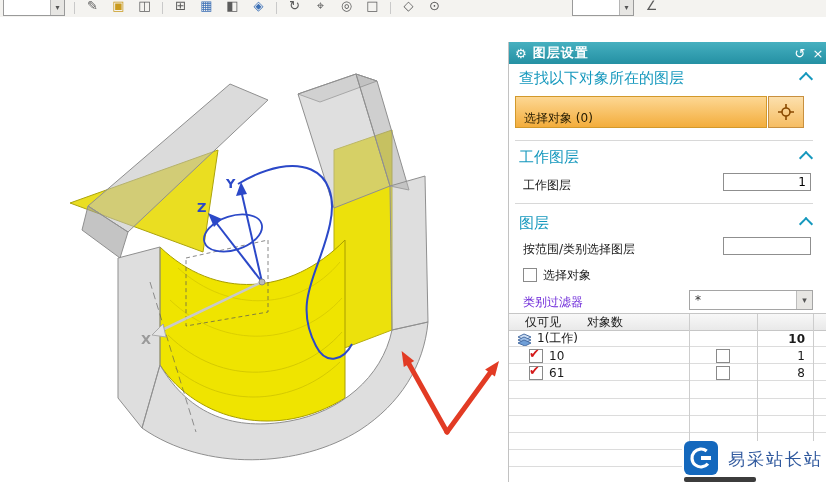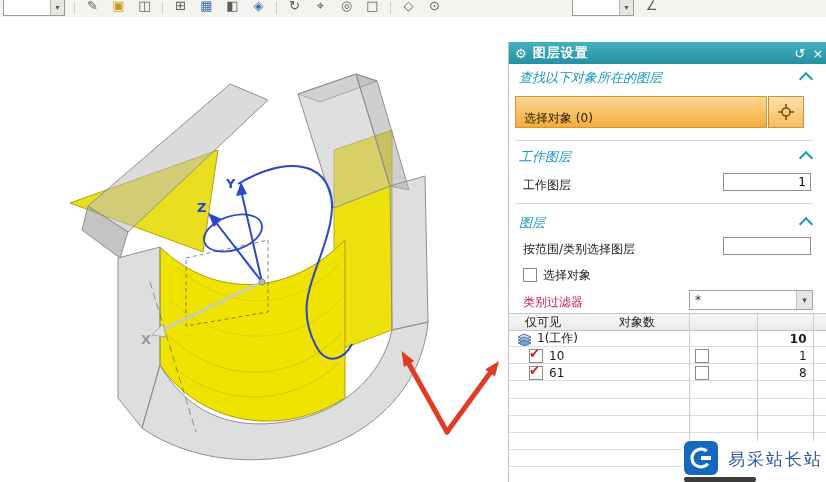--- a/index.html
+++ b/index.html
@@ -25,32 +25,32 @@
   .viewport{position:absolute;top:17px;left:0;width:826px;height:465px;background:#ffffff;}
   
   .panel{position:absolute;top:42px;left:508px;width:318px;height:440px;
     background:#fff;border-left:1px solid #c2c2c2;z-index:10;}
   .p-title{position:absolute;top:0;left:0;width:318px;height:22px;
     background:linear-gradient(#46b0c0,#2490a3);color:#fff;display:flex;
     align-items:center;font-size:13px;}
   .p-title .gear{margin:0 6px 0 6px;font-size:13px;}
   .p-title .t{flex:1;font-weight:600;letter-spacing:1px;}
   .p-btn{width:18px;text-align:center;font-size:13px;cursor:default;}
-  .sec-hd{position:absolute;left:10px;color:#1598bd;font-size:13px;white-space:nowrap;font-style:italic;}
+  .sec-hd{position:absolute;left:10px;color:#1598bd;font-size:15px;white-space:nowrap;}
   .chev{position:absolute;right:16px;width:8px;height:8px;
     border-left:2px solid #1598bd;border-top:2px solid #1598bd;transform:rotate(45deg);}
   .divider{position:absolute;left:6px;width:298px;height:1px;background:#d8d8d8;}
   .sel-row{position:absolute;top:54px;left:6px;width:252px;height:32px;
     background:linear-gradient(#fdd793,#f3ad3c);border:1px solid #d2992b;
     display:flex;align-items:flex-end;padding-left:8px;box-sizing:border-box;color:#231a00;}
   .sel-btn{position:absolute;top:54px;left:259px;width:36px;height:32px;
     background:linear-gradient(#fce0ad,#f6bd63);border:1px solid #c8903f;
     box-sizing:border-box;display:flex;align-items:center;justify-content:center;}
   .lbl{position:absolute;left:14px;color:#1a1a1a;white-space:nowrap;}
-  .lbl.dis{color:#be185d;}
+  .lbl.dis{color:#6d28d9;}
   .t-input{position:absolute;left:214px;width:88px;height:18px;border:1px solid #8f8f8f;
     background:#fff;font-size:12px;padding:0 4px;box-sizing:border-box;
     font-family:"DejaVu Sans","Liberation Sans",sans-serif;}
   .t-input.num{text-align:right;}
   .cbx{position:absolute;width:12px;height:12px;background:#fff;border:1px solid #8a8a8a;}
   .combo{position:absolute;top:248px;left:180px;width:124px;height:20px;
     border:1px solid #a5a5a5;background:#fff;box-sizing:border-box;
     display:flex;align-items:center;justify-content:space-between;}
   .combo .val{padding-left:5px;color:#333;}
   .combo .arr{width:15px;height:100%;background:#e7e6e3;border-left:1px solid #bdbdbd;
@@ -58,21 +58,21 @@
   
   .ltable{position:absolute;top:271px;left:0;width:318px;height:169px;
     border-top:1px solid #c6c6c6;overflow:hidden;background:#fff;}
   .t-hd{position:absolute;top:0;left:0;width:318px;height:17px;
     background:linear-gradient(#f8f8f8,#e9e9e9);border-bottom:1px solid #c6c6c6;
     display:flex;box-sizing:border-box;}
   .t-row{position:absolute;left:0;width:318px;height:16px;display:flex;
     border-bottom:1px solid #dcdcdc;box-sizing:border-box;background:#fff;}
   .c-name{width:180px;display:flex;align-items:center;}
   .c-vis{width:68px;display:flex;align-items:center;justify-content:center;}
-  .c-cnt{width:56px;display:flex;align-items:center;justify-content:flex-end;padding-right:8px;box-sizing:border-box;margin-left:32px;}
+  .c-cnt{width:56px;display:flex;align-items:center;justify-content:flex-end;padding-right:8px;box-sizing:border-box;}
   .c-ext{width:14px;}
   .t-hd .c-name{padding-left:12px;box-sizing:border-box;}
   .sort{font-size:8px;color:#444;margin-left:8px;}
   .vline{position:absolute;top:0;bottom:0;width:1px;background:#cdcdcd;}
   .cb{width:12px;height:12px;border:1px solid #8a8a8a;background:#fff;position:relative;flex:none;}
   .cb.red::after{content:"✔";position:absolute;left:-1px;top:-4px;color:#d41a1a;
     font-size:13px;font-weight:bold;}
   .t-empty{position:absolute;top:68px;left:0;right:0;bottom:0;
     background:repeating-linear-gradient(to bottom,#fff 0 16px,#dcdcdc 16px 17px);}
   .bold{font-weight:bold;}

